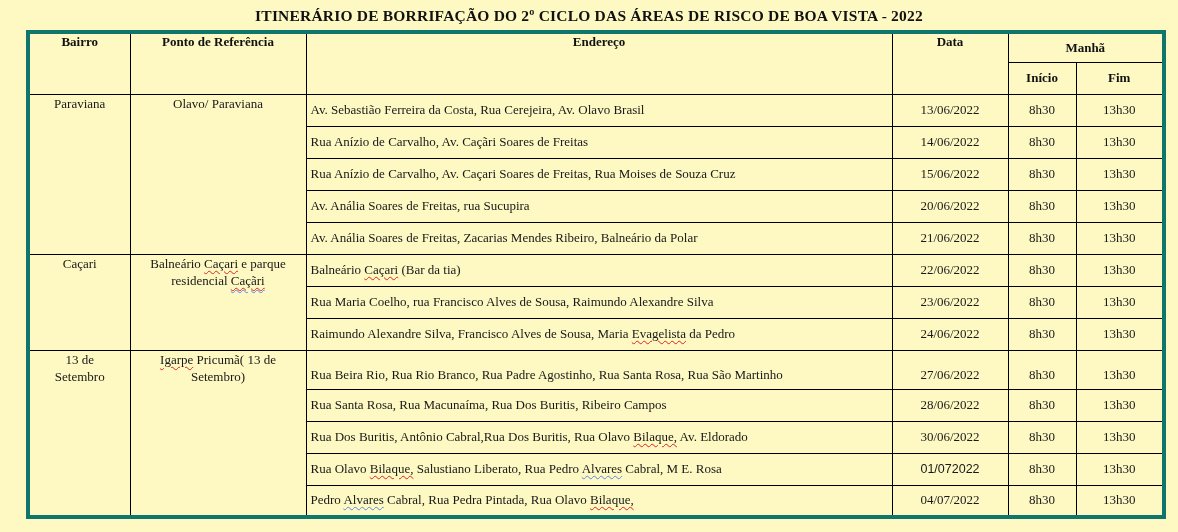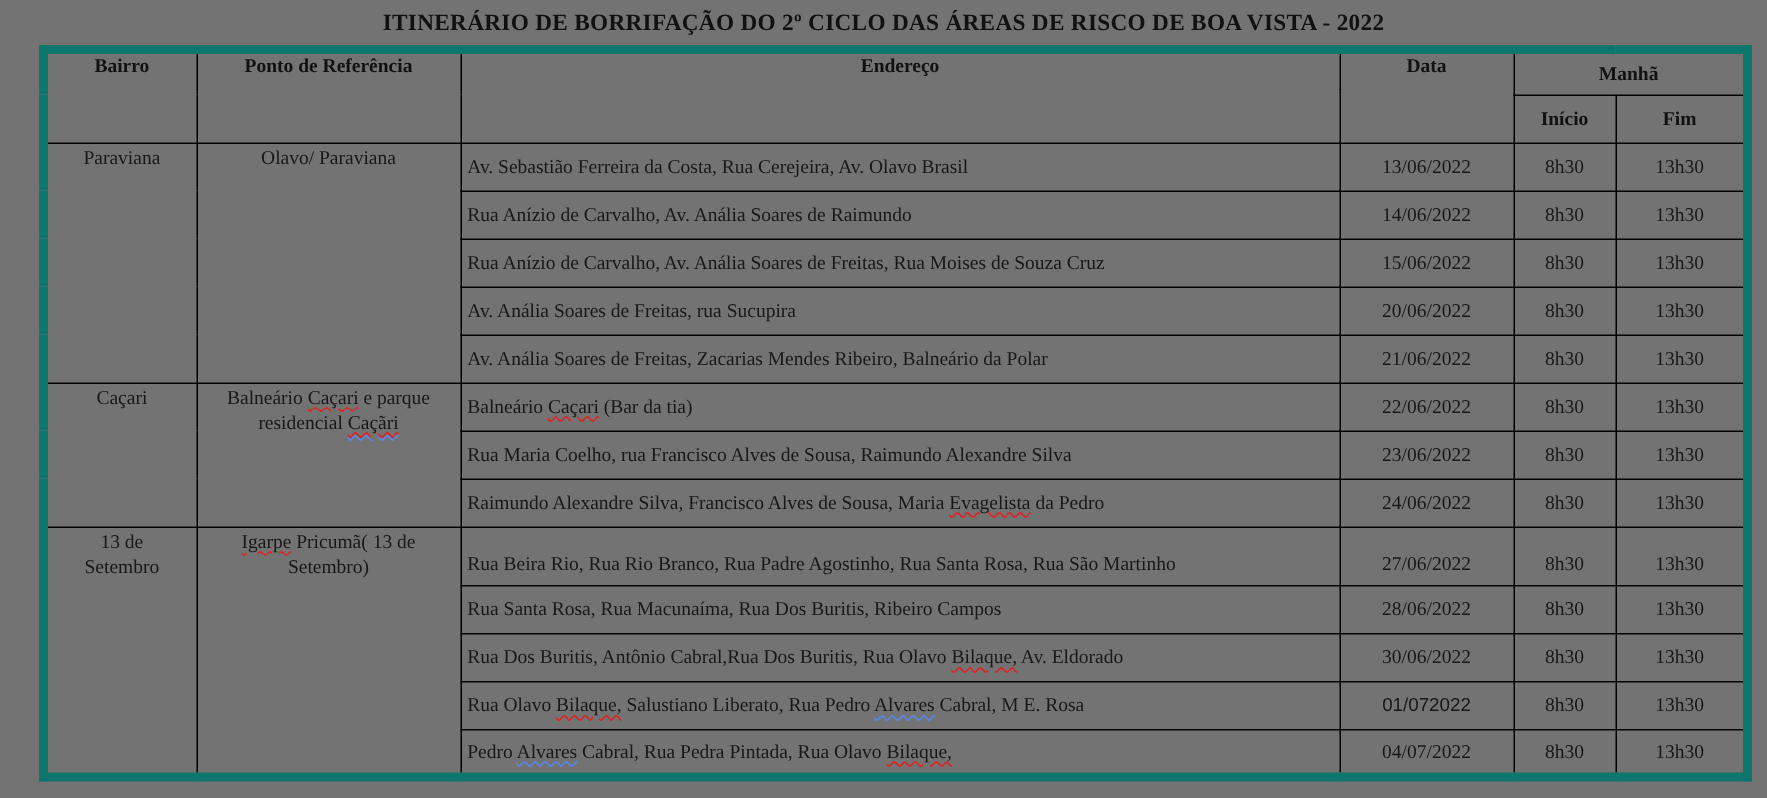--- a/index.html
+++ b/index.html
@@ -1,39 +1,39 @@
 <!DOCTYPE html>
 <html><head>
 <meta charset="utf-8">
 <style>
   html,body{margin:0;padding:0;background:#ffffff;}
   .page{
     position:relative;
     width:1178px;height:532px;
-    background:#737373;
+    background:#fef9c3;
     font-family:"Liberation Serif","DejaVu Serif",serif;
     color:#181818;
     overflow:hidden;
   }
   .title{
     margin-top:7px;
     width:1178px;
     text-align:center;
     font-size:15.5px;
     font-weight:bold;
     letter-spacing:.2px;
     color:#111;
   }
   table.itn{
     margin-left:26px;
     margin-top:5px;
     width:1136px;
     table-layout:fixed;
     border-collapse:collapse;
-    border:6px solid #0f766e;
+    border:4px solid #0f766e;
     font-size:13px;
   }
   table.itn th, table.itn td{
     border:1px solid #000;
     padding:0 4px;
     overflow:hidden;
   }
   
   thead th{font-weight:bold;font-size:13px;color:#111;}
   tr.hr1{height:30px;}
@@ -105,27 +105,27 @@
     <tbody id="table-body">
         <tr>
           <td class="bairro" rowspan="5">Paraviana</td>
           <td class="ponto" rowspan="5"><span>Olavo/ Paraviana</span></td>
           <td class="endereco"><span>Av. Sebastião Ferreira da Costa, Rua Cerejeira, Av. Olavo Brasil</span></td>
           <td class="data">13/06/2022</td>
           <td class="time">8h30</td>
           <td class="time">13h30</td>
         </tr>
         <tr>
-          <td class="endereco"><span>Rua Anízio de Carvalho, Av. Anália Soares de Raimundo</span></td>
+          <td class="endereco"><span>Rua Anízio de Carvalho, Av. Caçãri Soares de Freitas</span></td>
           <td class="data">14/06/2022</td>
           <td class="time">8h30</td>
           <td class="time">13h30</td>
         </tr>
         <tr>
-          <td class="endereco"><span>Rua Anízio de Carvalho, Av. Anália Soares de Freitas, Rua Moises de Souza Cruz</span></td>
+          <td class="endereco"><span>Rua Anízio de Carvalho, Av. Caçari Soares de Freitas, Rua Moises de Souza Cruz</span></td>
           <td class="data">15/06/2022</td>
           <td class="time">8h30</td>
           <td class="time">13h30</td>
         </tr>
         <tr>
           <td class="endereco"><span>Av. Anália Soares de Freitas, rua Sucupira</span></td>
           <td class="data">20/06/2022</td>
           <td class="time">8h30</td>
           <td class="time">13h30</td>
         </tr>

